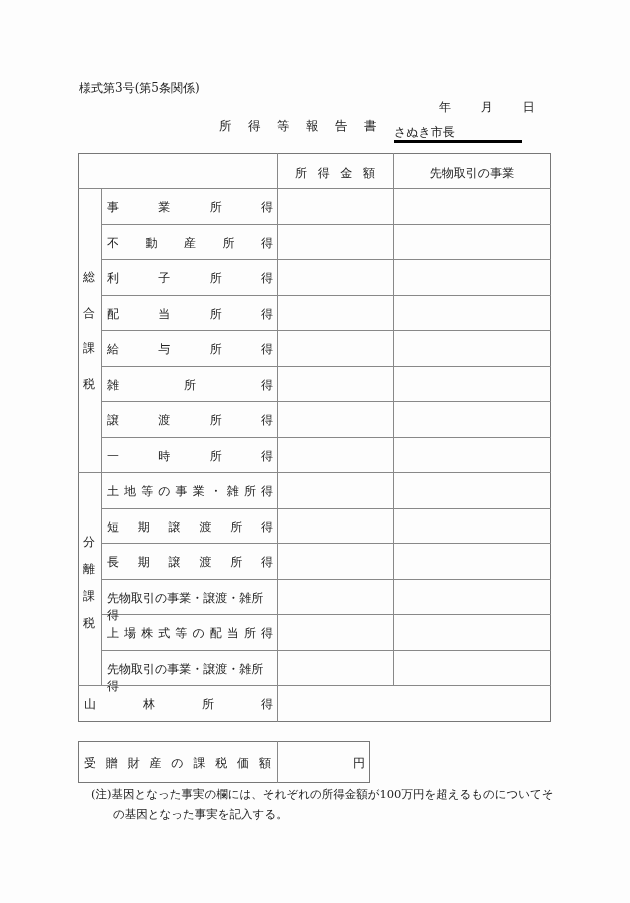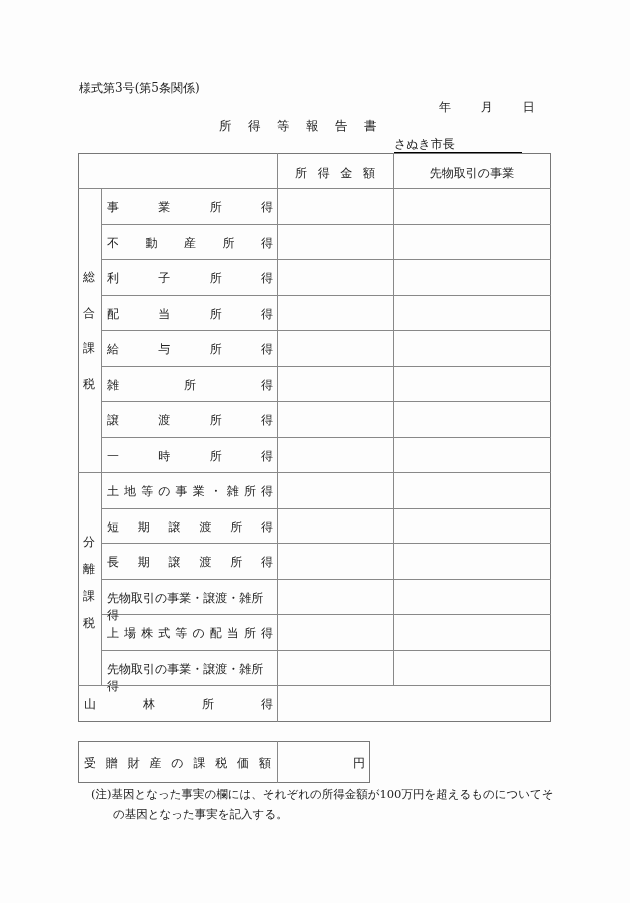--- a/index.html
+++ b/index.html
@@ -7,22 +7,22 @@
     width:630px; height:903px; background:#fdfdfd; position:relative; overflow:hidden;
     font-family:"DejaVu Serif","Liberation Serif",serif; color:#222; font-size:12px;
   }
   .abs { position:absolute; white-space:nowrap; }
   .form-no { left:79px; top:80px; font-size:12px; }
   .date { left:439px; top:99px; font-size:12px; word-spacing:0; }
   .date span { display:inline-block; margin-right:26px; }
   .date span:last-child { margin-right:0; }
   .title { left:219px; top:118px; font-size:12.5px; }
   .title span { display:inline-block; width:29px; }
-  .recipient { left:394px; top:137px; font-size:12px; width:128px;
-    border-bottom:1px solid #000000; line-height:15px; }
+  .recipient { left:394px; top:125px; font-size:12px; width:128px;
+    border-bottom:3px solid #000000; line-height:15px; }
 
   .tbl { position:absolute; left:78px; top:153px; width:473px; height:569px;
     border:1px solid #777; box-sizing:border-box; }
   .line-h { position:absolute; height:1px; background:#888; }
   .line-v { position:absolute; width:1px; background:#888; }
   .cell-text { position:absolute; font-size:12px; }
   .spread { display:flex; justify-content:space-between; }
   .vert { position:absolute; font-size:12px; line-height:35px; width:22px; text-align:center; }
 
   .box { position:absolute; left:78px; top:741px; width:292px; height:42px;

